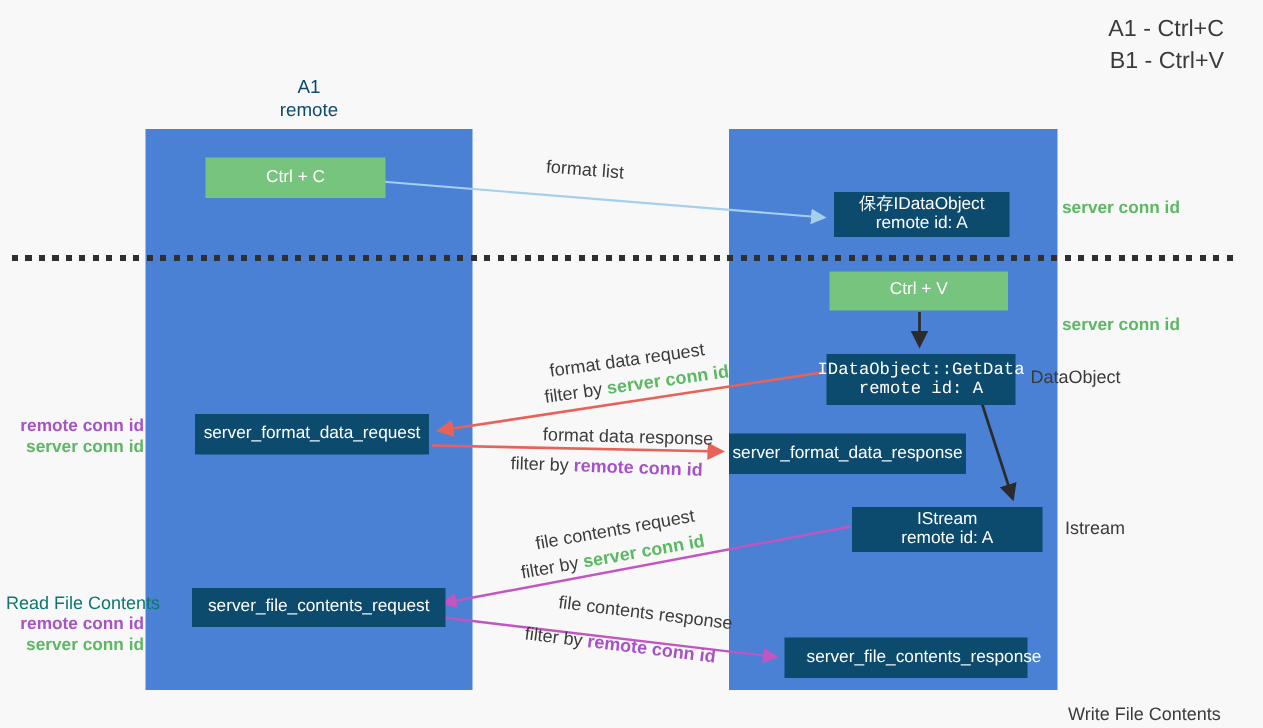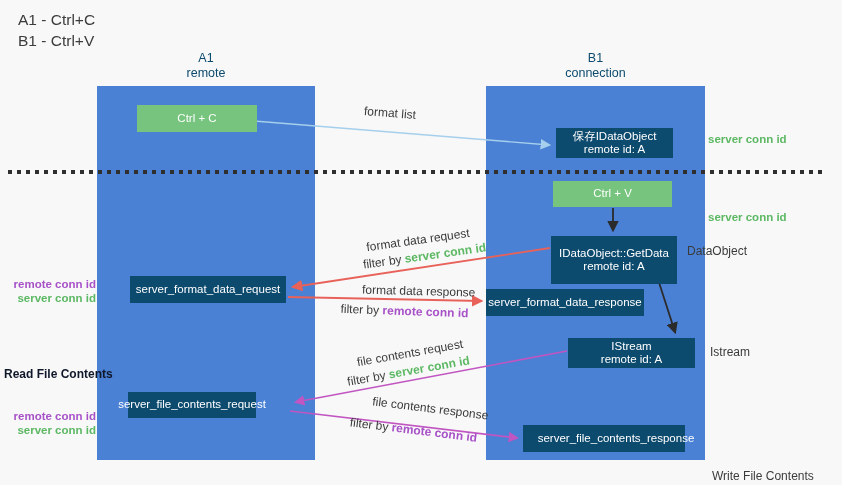--- a/index.html
+++ b/index.html
@@ -7,21 +7,21 @@
   body {
     background:#f8f8f8;
     font-family:"Liberation Sans", sans-serif;
     color:#3b3b3b;
     overflow:hidden;
   }
   .canvas { position:relative; width:842px; height:485px; }
 
   .title {
     position:absolute; left:0; top:9px; width:816px;
-    text-align:left; font-size:15.5px; line-height:21px; color:#3c3c3c;padding-left:18px;
+    text-align:right; font-size:15.5px; line-height:21px; color:#3c3c3c;padding-left:18px;
   }
 
   .hdr {
     position:absolute; top:51px; text-align:center;
     font-size:12.5px; line-height:15px; color:#0c4a6e;
   }
   .hdr-a { left:97px; width:218px; }
   .hdr-b { left:486px; width:219px; }
 
   .lane { position:absolute; top:86px; height:374px; background:#4a81d4; }
@@ -38,25 +38,25 @@
     align-items:center; justify-content:center;
     color:#ffffff; font-size:11.5px; line-height:13.5px;
     text-align:center; white-space:nowrap;
   }
   .green  { background:#76c47d; }
   .orange { background:#0c4a6e; }
 
   .n-ctrl-c   { left:137px; top:105px; width:120px; height:27px; }
   .n-save     { left:556px; top:128px; width:117px; height:30px; }
   .n-ctrl-v   { left:553px; top:181px; width:119px; height:26px;align-items:center; }
-  .n-getdata  { left:551px; top:236px; width:126px; height:48px; }
+  .n-getdata  { left:551px; top:236px; width:126px; height:34px;font-family:Liberation Mono, monospace; }
   .n-freq     { left:130px; top:276px; width:156px; height:27px; }
   .n-fresp    { left:486px; top:289px; width:158px; height:27px; }
   .n-istream  { left:568px; top:338px; width:127px; height:30px; }
-  .n-filereq  { left:128px; top:392px; width:128px; height:26px; }
+  .n-filereq  { left:128px; top:392px; width:169px; height:26px; }
   .n-fileresp { left:523px; top:425px; width:162px; height:27px;padding-left:24px; }
 
   svg.edges { position:absolute; left:0; top:0; width:842px; height:485px; pointer-events:none; }
   .e-blue  { stroke:#a5cfec; stroke-width:1.4; }
   .e-black { stroke:#2b2b2b; stroke-width:1.8; }
   .e-red   { stroke:#e8625a; stroke-width:1.8; }
   .e-mag   { stroke:#c155c1; stroke-width:1.6; }
 
   .elabel {
     position:absolute; font-size:12px; color:#3b3b3b;
@@ -72,44 +72,40 @@
   .l-fdresp-filter{ left:337px; top:304px; width:135px; transform:rotate(2deg); }
   .l-fcr          { left:355px; top:346px; width:110px; transform:rotate(-10deg); }
   .l-fcr-filter   { left:341px; top:364px; width:135px; transform:rotate(-10deg); }
   .l-fcresp       { left:372px; top:401px; width:110px; transform:rotate(7deg); }
   .l-fcresp-filter{ left:346px; top:423px; width:135px; transform:rotate(7deg); }
 
   .side { position:absolute; font-size:11.5px; font-weight:bold; line-height:13.5px; white-space:nowrap; }
   .side-right-align { text-align:right; }
   .a-left-format { left:6px;  top:278px; width:90px; }
   .a-left-file   { left:6px;  top:410px; width:90px; }
-  .a-read  { left:4px;   top:368px; font-size:12px; font-weight:bold; color:#0f172a; }
+  .a-read  { left:4px;   top:396px; font-size:12px; font-weight:normal; color:#0f766e; }
   .a-scid-top { left:708px; top:133px; }
   .a-scid-mid { left:708px; top:211px; }
   .a-dataobject { left:687px; top:245px; font-size:12px; font-weight:normal; color:#3b3b3b; }
   .a-istream    { left:710px; top:346px; font-size:12px; font-weight:normal; color:#3b3b3b; }
   .a-write      { left:712px; top:430px; font-size:12px; font-weight:normal; color:#3b3b3b;margin-top:40px; }
 </style>
 </head>
 <body>
 
 <div class="canvas">
 
   <div class="title">
     <div>A1 - Ctrl+C</div>
     <div>B1 - Ctrl+V</div>
   </div>
 
   <div class="hdr hdr-a">
     <div>A1</div>
     <div>remote</div>
-  </div>
-  <div class="hdr hdr-b">
-    <div>B1</div>
-    <div>connection</div>
   </div>
 
   <div class="lane lane-a"></div>
   <div class="lane lane-b"></div>
 
   <div class="divider"></div>
 
   <svg class="edges" viewBox="0 0 842 485">
     <defs>
       <marker id="mblue" viewBox="0 0 10 10" refX="8" refY="5" markerWidth="7.5" markerHeight="7.5" orient="auto">

